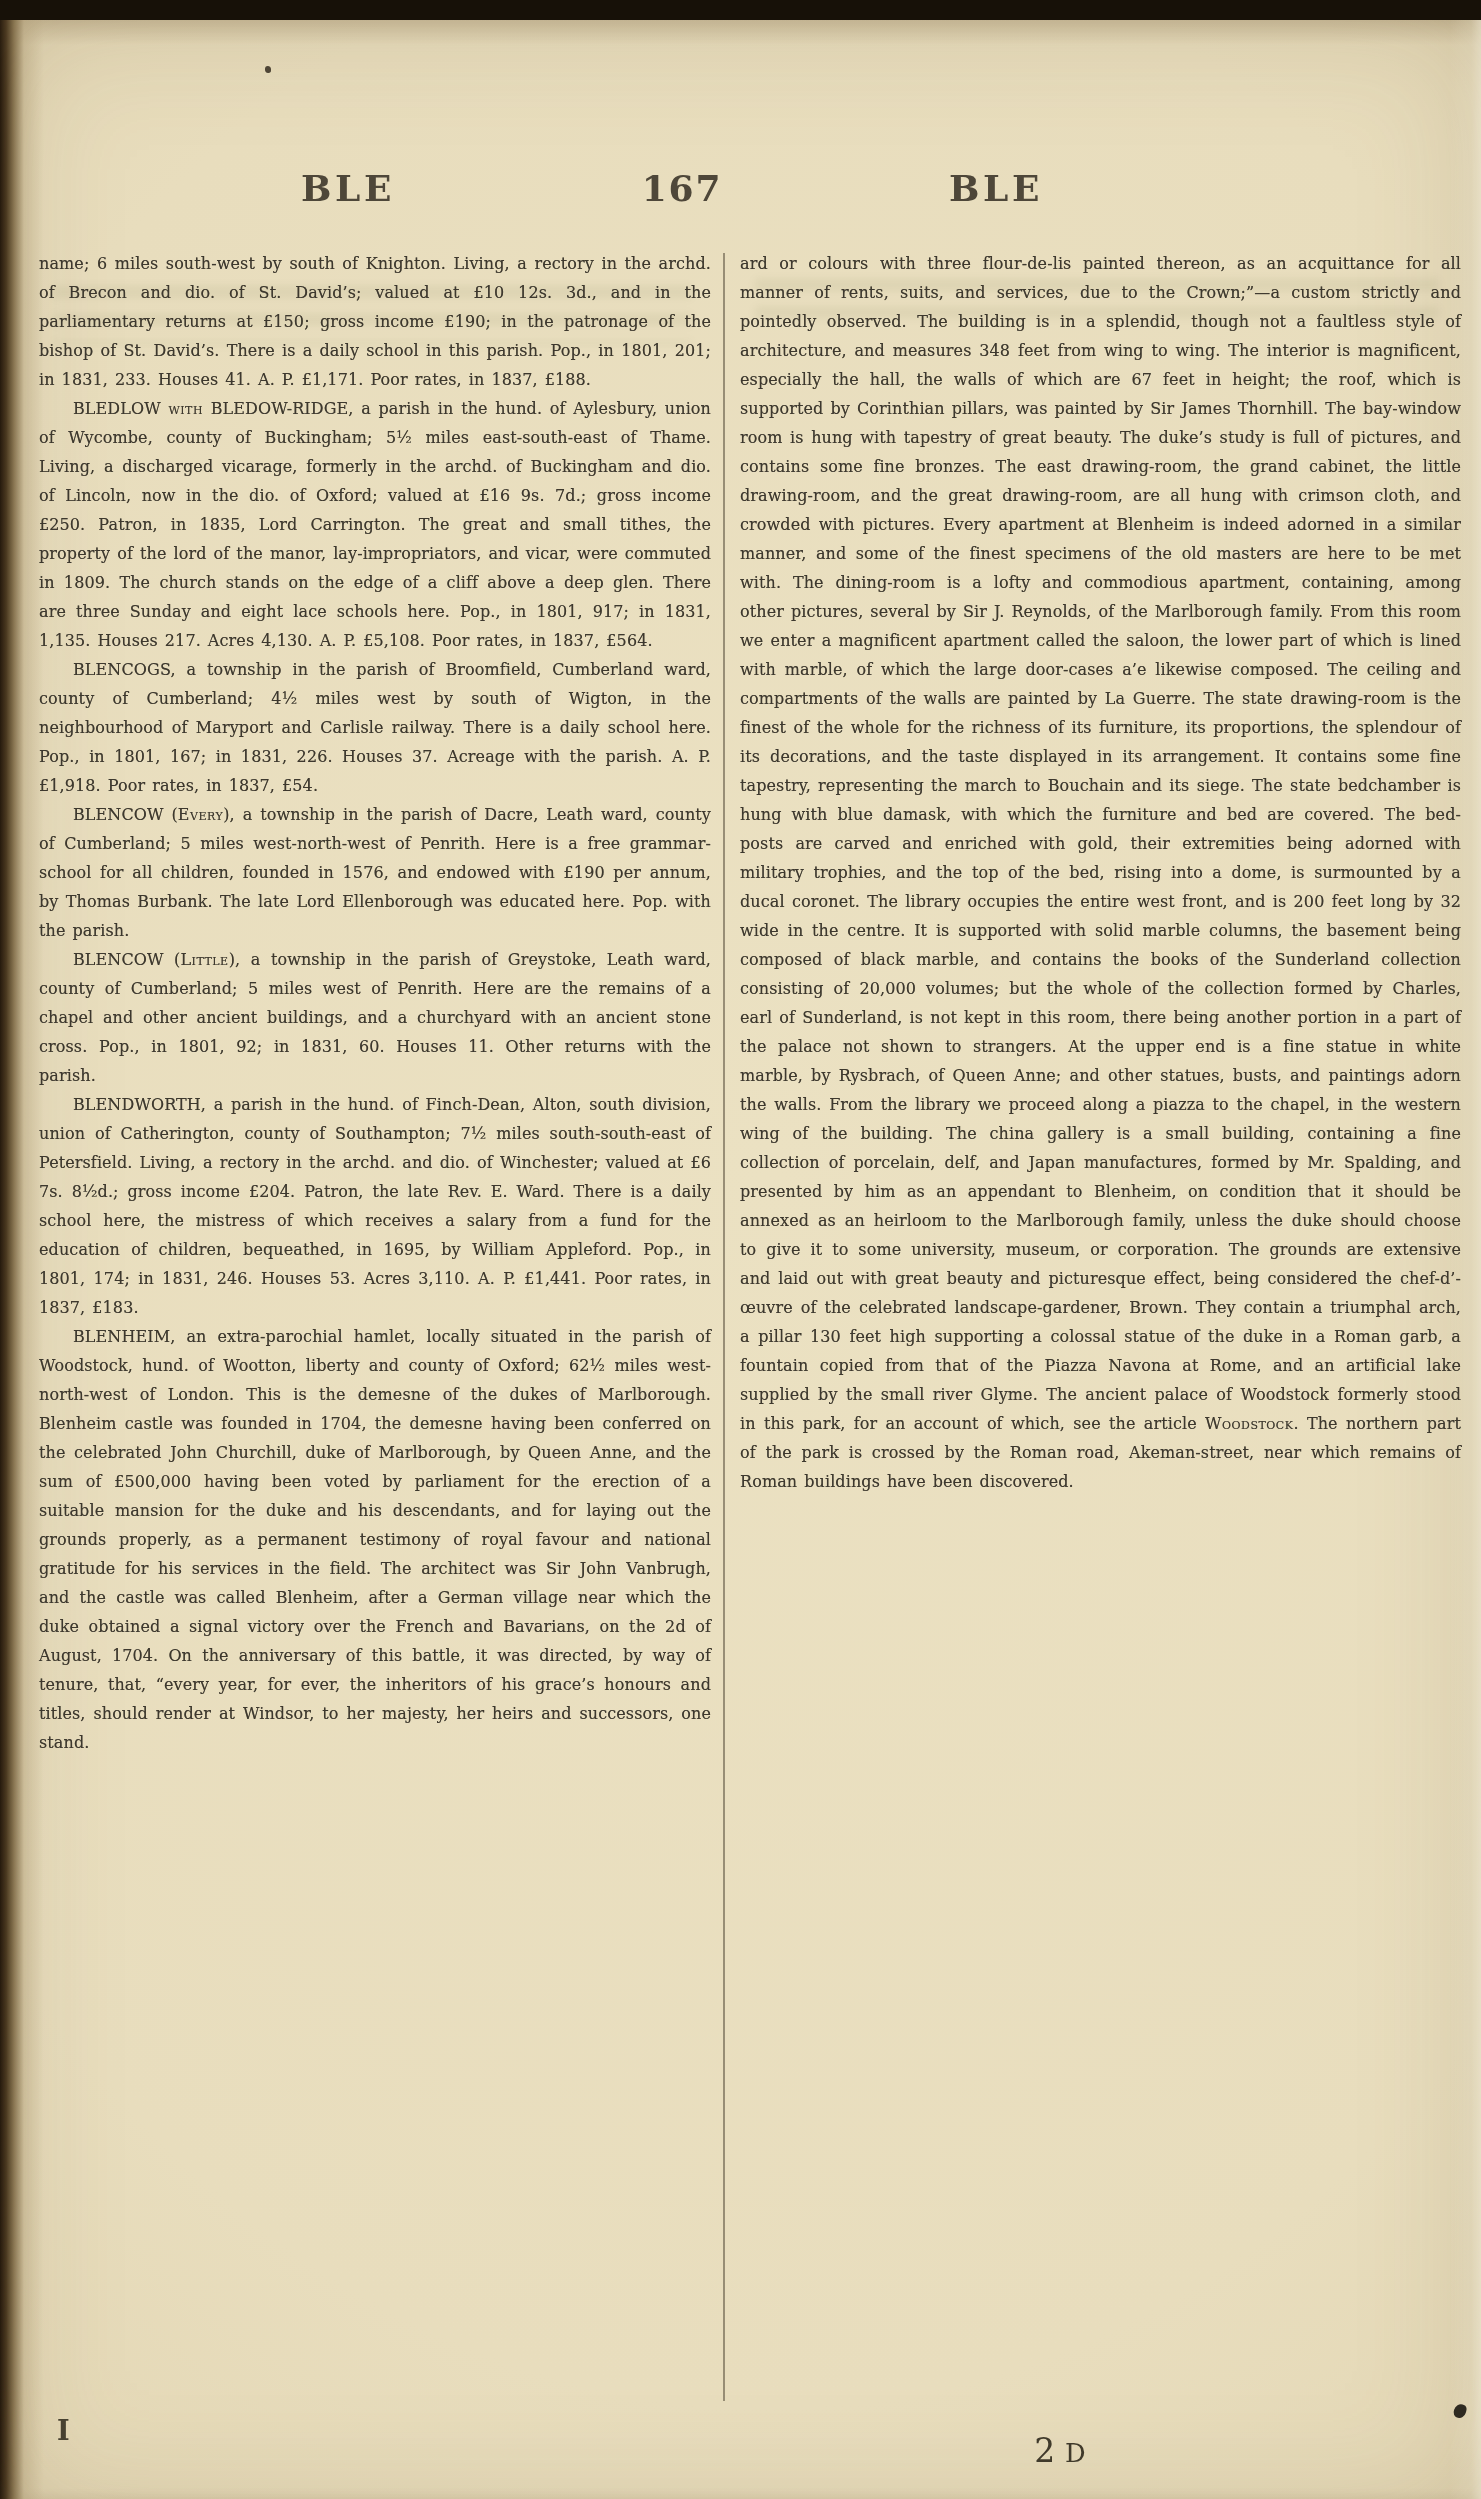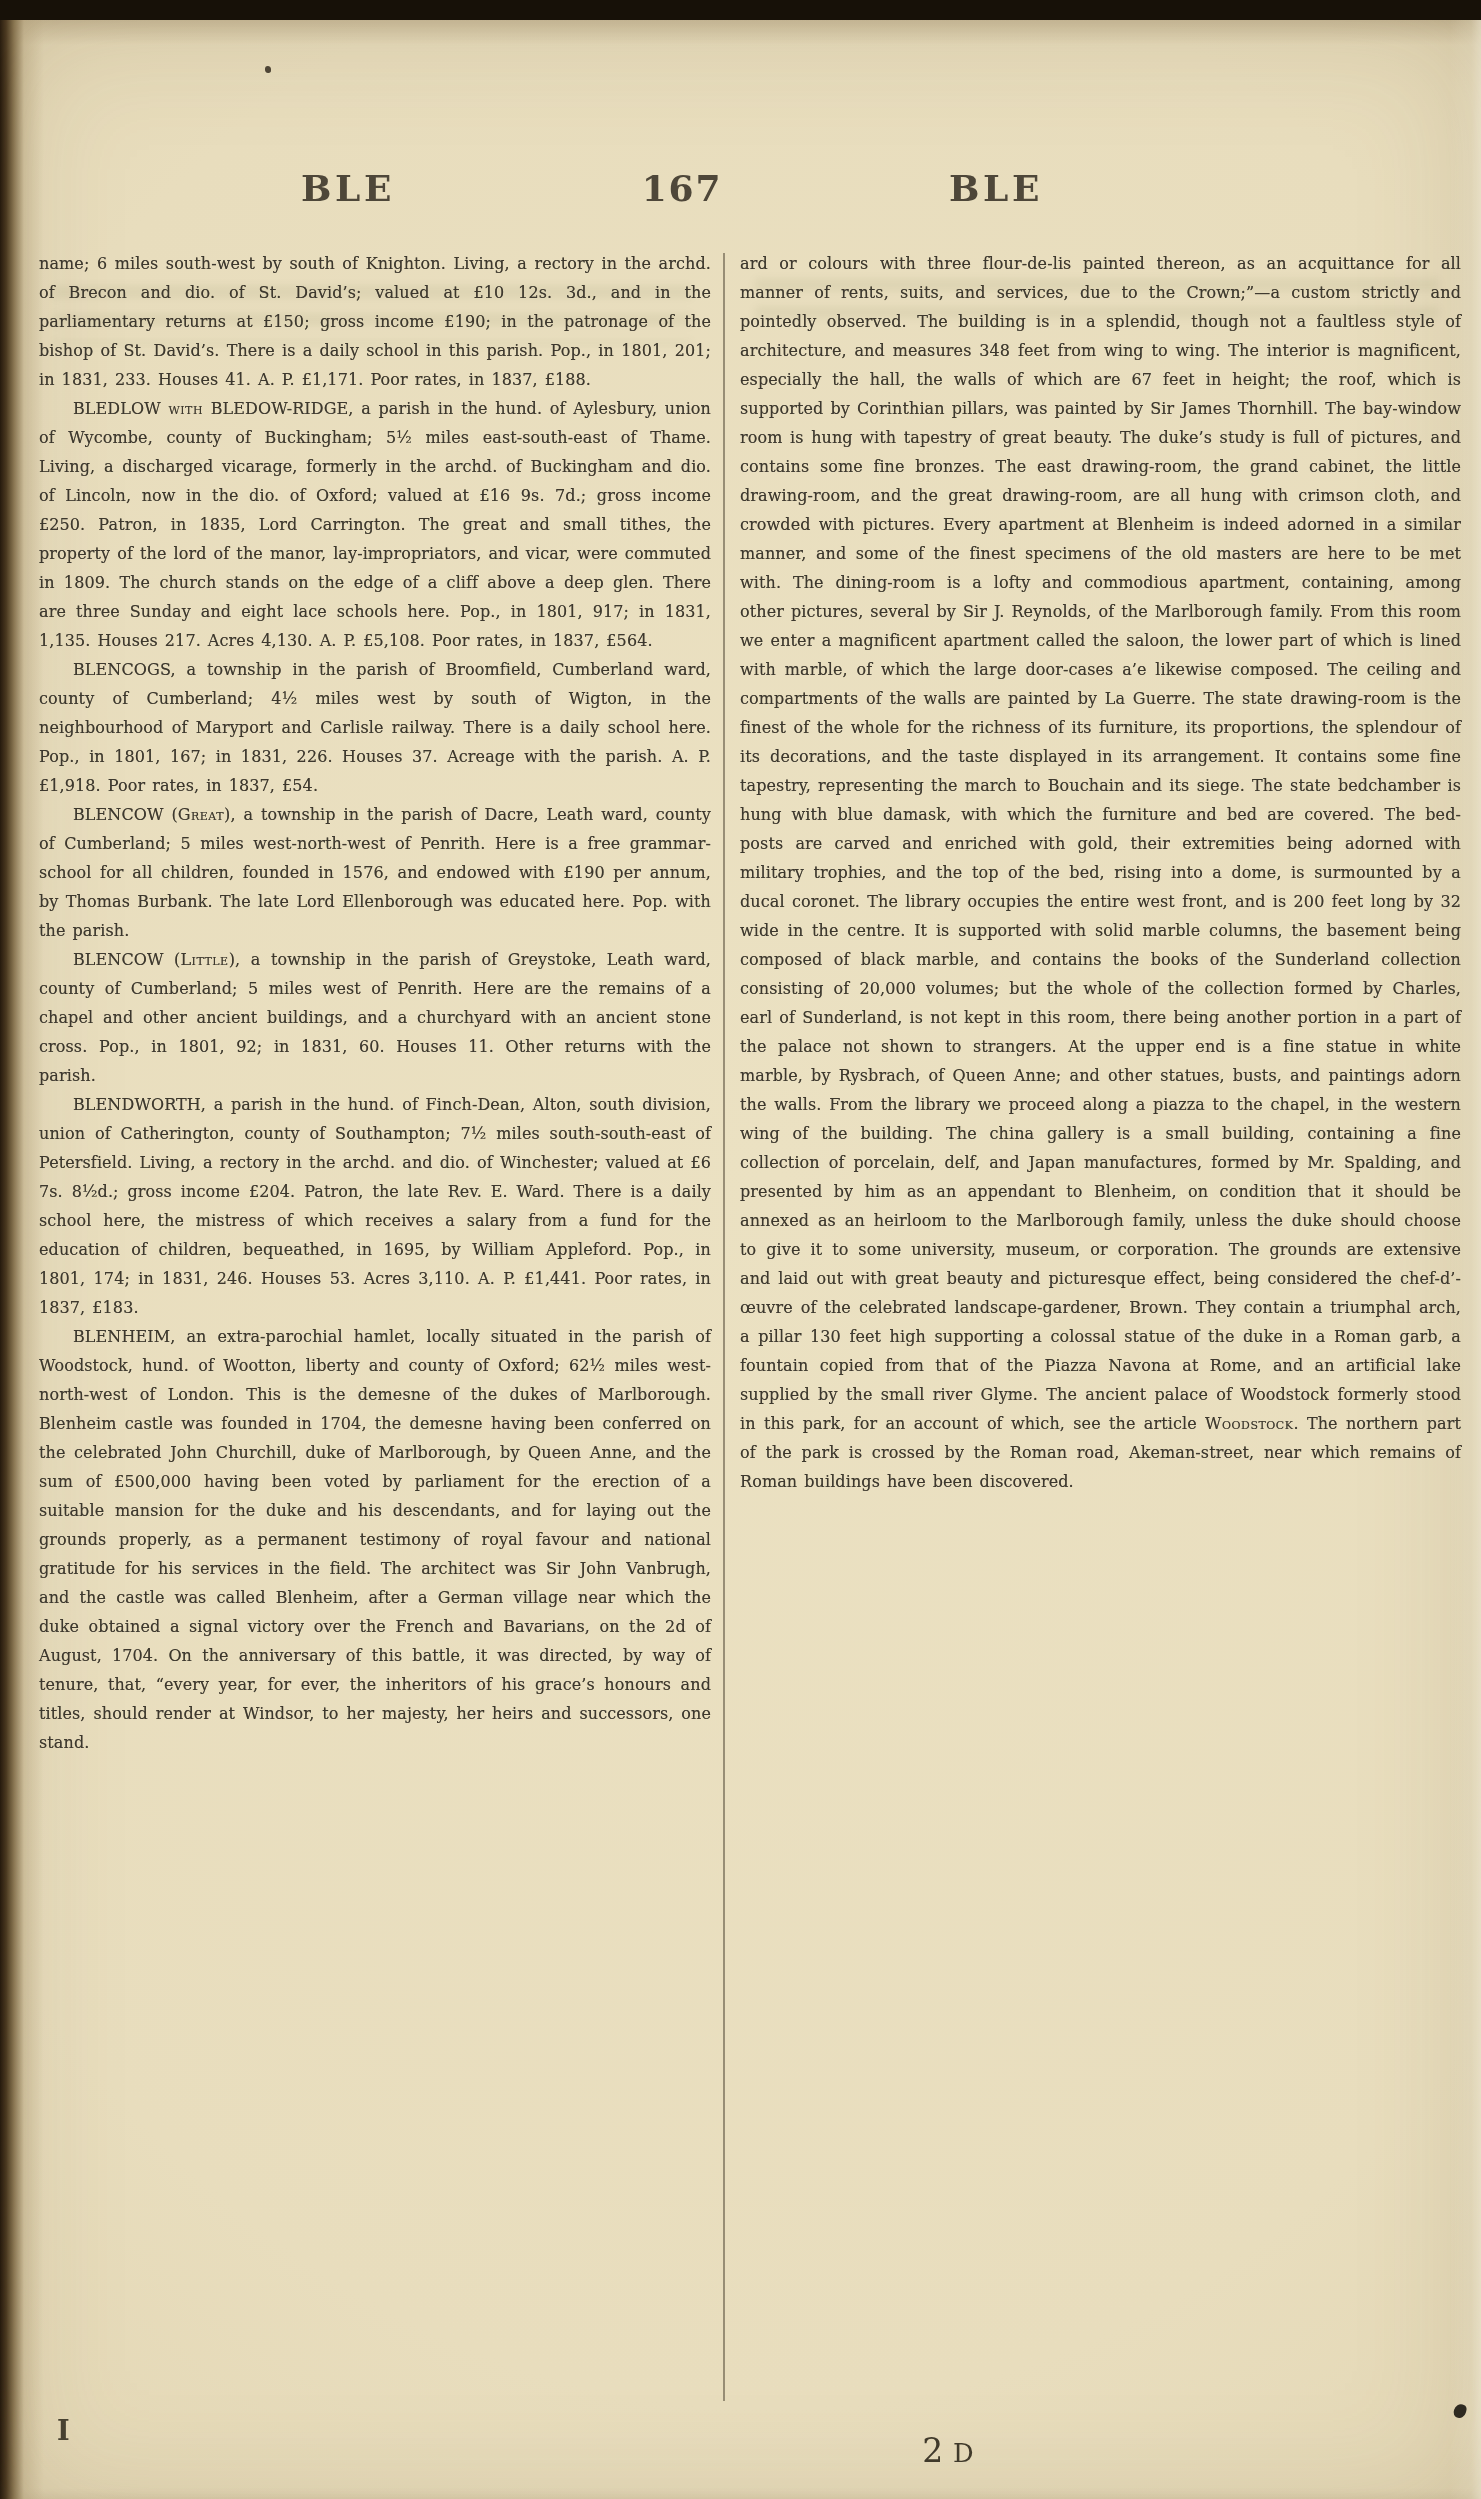--- a/index.html
+++ b/index.html
@@ -73,21 +73,21 @@
   .sig-left {
     position: absolute;
     left: 57px;
     top: 2395px;
     font-size: 27px;
     font-weight: bold;
     color: #474130;
   }
   .sig-right {
     position: absolute;
-    left: 948px;
+    left: 1060px;
     top: 2411px;
     transform: translateX(-50%);
     font-size: 33px;
     color: #403a2b;
   }
   .sig-right .sig-letter { font-size: 0.78em; margin-left: 9.8px; }
 
   .ink-blot {
     position: absolute;
     left: 1454px;
@@ -118,21 +118,21 @@
   <span class="running-head rh-left">BLE</span>
   <span class="running-head rh-page">167</span>
   <span class="running-head rh-right">BLE</span>
 
   <div class="column-rule"></div>
 
   <div class="col col-left">
       <p class="para"><span>name; 6 miles south-west by south of Knighton. Living, a rectory in the archd. of Brecon and dio. of St. David’s; valued at £10 12s. 3d., and in the parliamentary returns at £150; gross income £190; in the patronage of the bishop of St. David’s. There is a daily school in this parish. Pop., in 1801, 201; in 1831, 233. Houses 41. A. P. £1,171. Poor rates, in 1837, £188.</span></p>
       <p class="para indent"><span>BLEDLOW </span><span class="sc">with</span><span> BLEDOW-RIDGE, a parish in the hund. of Aylesbury, union of Wycombe, county of Buckingham; 5½ miles east-south-east of Thame. Living, a discharged vicarage, formerly in the archd. of Buckingham and dio. of Lincoln, now in the dio. of Oxford; valued at £16 9s. 7d.; gross income £250. Patron, in 1835, Lord Carrington. The great and small tithes, the property of the lord of the manor, lay-impropriators, and vicar, were commuted in 1809. The church stands on the edge of a cliff above a deep glen. There are three Sunday and eight lace schools here. Pop., in 1801, 917; in 1831, 1,135. Houses 217. Acres 4,130. A. P. £5,108. Poor rates, in 1837, £564.</span></p>
       <p class="para indent"><span>BLENCOGS, a township in the parish of Broomfield, Cumberland ward, county of Cumberland; 4½ miles west by south of Wigton, in the neighbourhood of Maryport and Carlisle railway. There is a daily school here. Pop., in 1801, 167; in 1831, 226. Houses 37. Acreage with the parish. A. P. £1,918. Poor rates, in 1837, £54.</span></p>
-      <p class="para indent"><span>BLENCOW (</span><span class="sc">Great</span><span>), a township in the parish of Dacre, Leath ward, county of Cumberland; 5 miles west-north-west of Penrith. Here is a free grammar-school for all children, founded in 1576, and endowed with £190 per annum, by Thomas Burbank. The late Lord Ellenborough was educated here. Pop. with the parish.</span></p>
+      <p class="para indent"><span>BLENCOW (</span><span class="sc">Every</span><span>), a township in the parish of Dacre, Leath ward, county of Cumberland; 5 miles west-north-west of Penrith. Here is a free grammar-school for all children, founded in 1576, and endowed with £190 per annum, by Thomas Burbank. The late Lord Ellenborough was educated here. Pop. with the parish.</span></p>
       <p class="para indent"><span>BLENCOW (</span><span class="sc">Little</span><span>), a township in the parish of Greystoke, Leath ward, county of Cumberland; 5 miles west of Penrith. Here are the remains of a chapel and other ancient buildings, and a churchyard with an ancient stone cross. Pop., in 1801, 92; in 1831, 60. Houses 11. Other returns with the parish.</span></p>
       <p class="para indent"><span>BLENDWORTH, a parish in the hund. of Finch-Dean, Alton, south division, union of Catherington, county of Southampton; 7½ miles south-south-east of Petersfield. Living, a rectory in the archd. and dio. of Winchester; valued at £6 7s. 8½d.; gross income £204. Patron, the late Rev. E. Ward. There is a daily school here, the mistress of which receives a salary from a fund for the education of children, bequeathed, in 1695, by William Appleford. Pop., in 1801, 174; in 1831, 246. Houses 53. Acres 3,110. A. P. £1,441. Poor rates, in 1837, £183.</span></p>
       <p class="para indent"><span>BLENHEIM, an extra-parochial hamlet, locally situated in the parish of Woodstock, hund. of Wootton, liberty and county of Oxford; 62½ miles west-north-west of London. This is the demesne of the dukes of Marlborough. Blenheim castle was founded in 1704, the demesne having been conferred on the celebrated John Churchill, duke of Marlborough, by Queen Anne, and the sum of £500,000 having been voted by parliament for the erection of a suitable mansion for the duke and his descendants, and for laying out the grounds properly, as a permanent testimony of royal favour and national gratitude for his services in the field. The architect was Sir John Vanbrugh, and the castle was called Blenheim, after a German village near which the duke obtained a signal victory over the French and Bavarians, on the 2d of August, 1704. On the anniversary of this battle, it was directed, by way of tenure, that, “every year, for ever, the inheritors of his grace’s honours and titles, should render at Windsor, to her majesty, her heirs and successors, one stand.</span></p>
     </div>
   <div class="col col-right">
       <p class="para"><span>ard or colours with three flour-de-lis painted thereon, as an acquittance for all manner of rents, suits, and services, due to the Crown;”—a custom strictly and pointedly observed. The building is in a splendid, though not a faultless style of architecture, and measures 348 feet from wing to wing. The interior is magnificent, especially the hall, the walls of which are 67 feet in height; the roof, which is supported by Corinthian pillars, was painted by Sir James Thornhill. The bay-window room is hung with tapestry of great beauty. The duke’s study is full of pictures, and contains some fine bronzes. The east drawing-room, the grand cabinet, the little drawing-room, and the great drawing-room, are all hung with crimson cloth, and crowded with pictures. Every apartment at Blenheim is indeed adorned in a similar manner, and some of the finest specimens of the old masters are here to be met with. The dining-room is a lofty and commodious apartment, containing, among other pictures, several by Sir J. Reynolds, of the Marlborough family. From this room we enter a magnificent apartment called the saloon, the lower part of which is lined with marble, of which the large door-cases a’e likewise composed. The ceiling and compartments of the walls are painted by La Guerre. The state drawing-room is the finest of the whole for the richness of its furniture, its proportions, the splendour of its decorations, and the taste displayed in its arrangement. It contains some fine tapestry, representing the march to Bouchain and its siege. The state bedchamber is hung with blue damask, with which the furniture and bed are covered. The bed-posts are carved and enriched with gold, their extremities being adorned with military trophies, and the top of the bed, rising into a dome, is surmounted by a ducal coronet. The library occupies the entire west front, and is 200 feet long by 32 wide in the centre. It is supported with solid marble columns, the basement being composed of black marble, and contains the books of the Sunderland collection consisting of 20,000 volumes; but the whole of the collection formed by Charles, earl of Sunderland, is not kept in this room, there being another portion in a part of the palace not shown to strangers. At the upper end is a fine statue in white marble, by Rysbrach, of Queen Anne; and other statues, busts, and paintings adorn the walls. From the library we proceed along a piazza to the chapel, in the western wing of the building. The china gallery is a small building, containing a fine collection of porcelain, delf, and Japan manufactures, formed by Mr. Spalding, and presented by him as an appendant to Blenheim, on condition that it should be annexed as an heirloom to the Marlborough family, unless the duke should choose to give it to some university, museum, or corporation. The grounds are extensive and laid out with great beauty and picturesque effect, being considered the chef-d’-œuvre of the celebrated landscape-gardener, Brown. They contain a triumphal arch, a pillar 130 feet high supporting a colossal statue of the duke in a Roman garb, a fountain copied from that of the Piazza Navona at Rome, and an artificial lake supplied by the small river Glyme. The ancient palace of Woodstock formerly stood in this park, for an account of which, see the article </span><span class="sc">Woodstock</span><span>. The northern part of the park is crossed by the Roman road, Akeman-street, near which remains of Roman buildings have been discovered.</span></p>
     </div>
 
   <span class="sig-left">I</span>
   <span class="sig-right"><span>2</span><span class="sig-letter">D</span></span>

